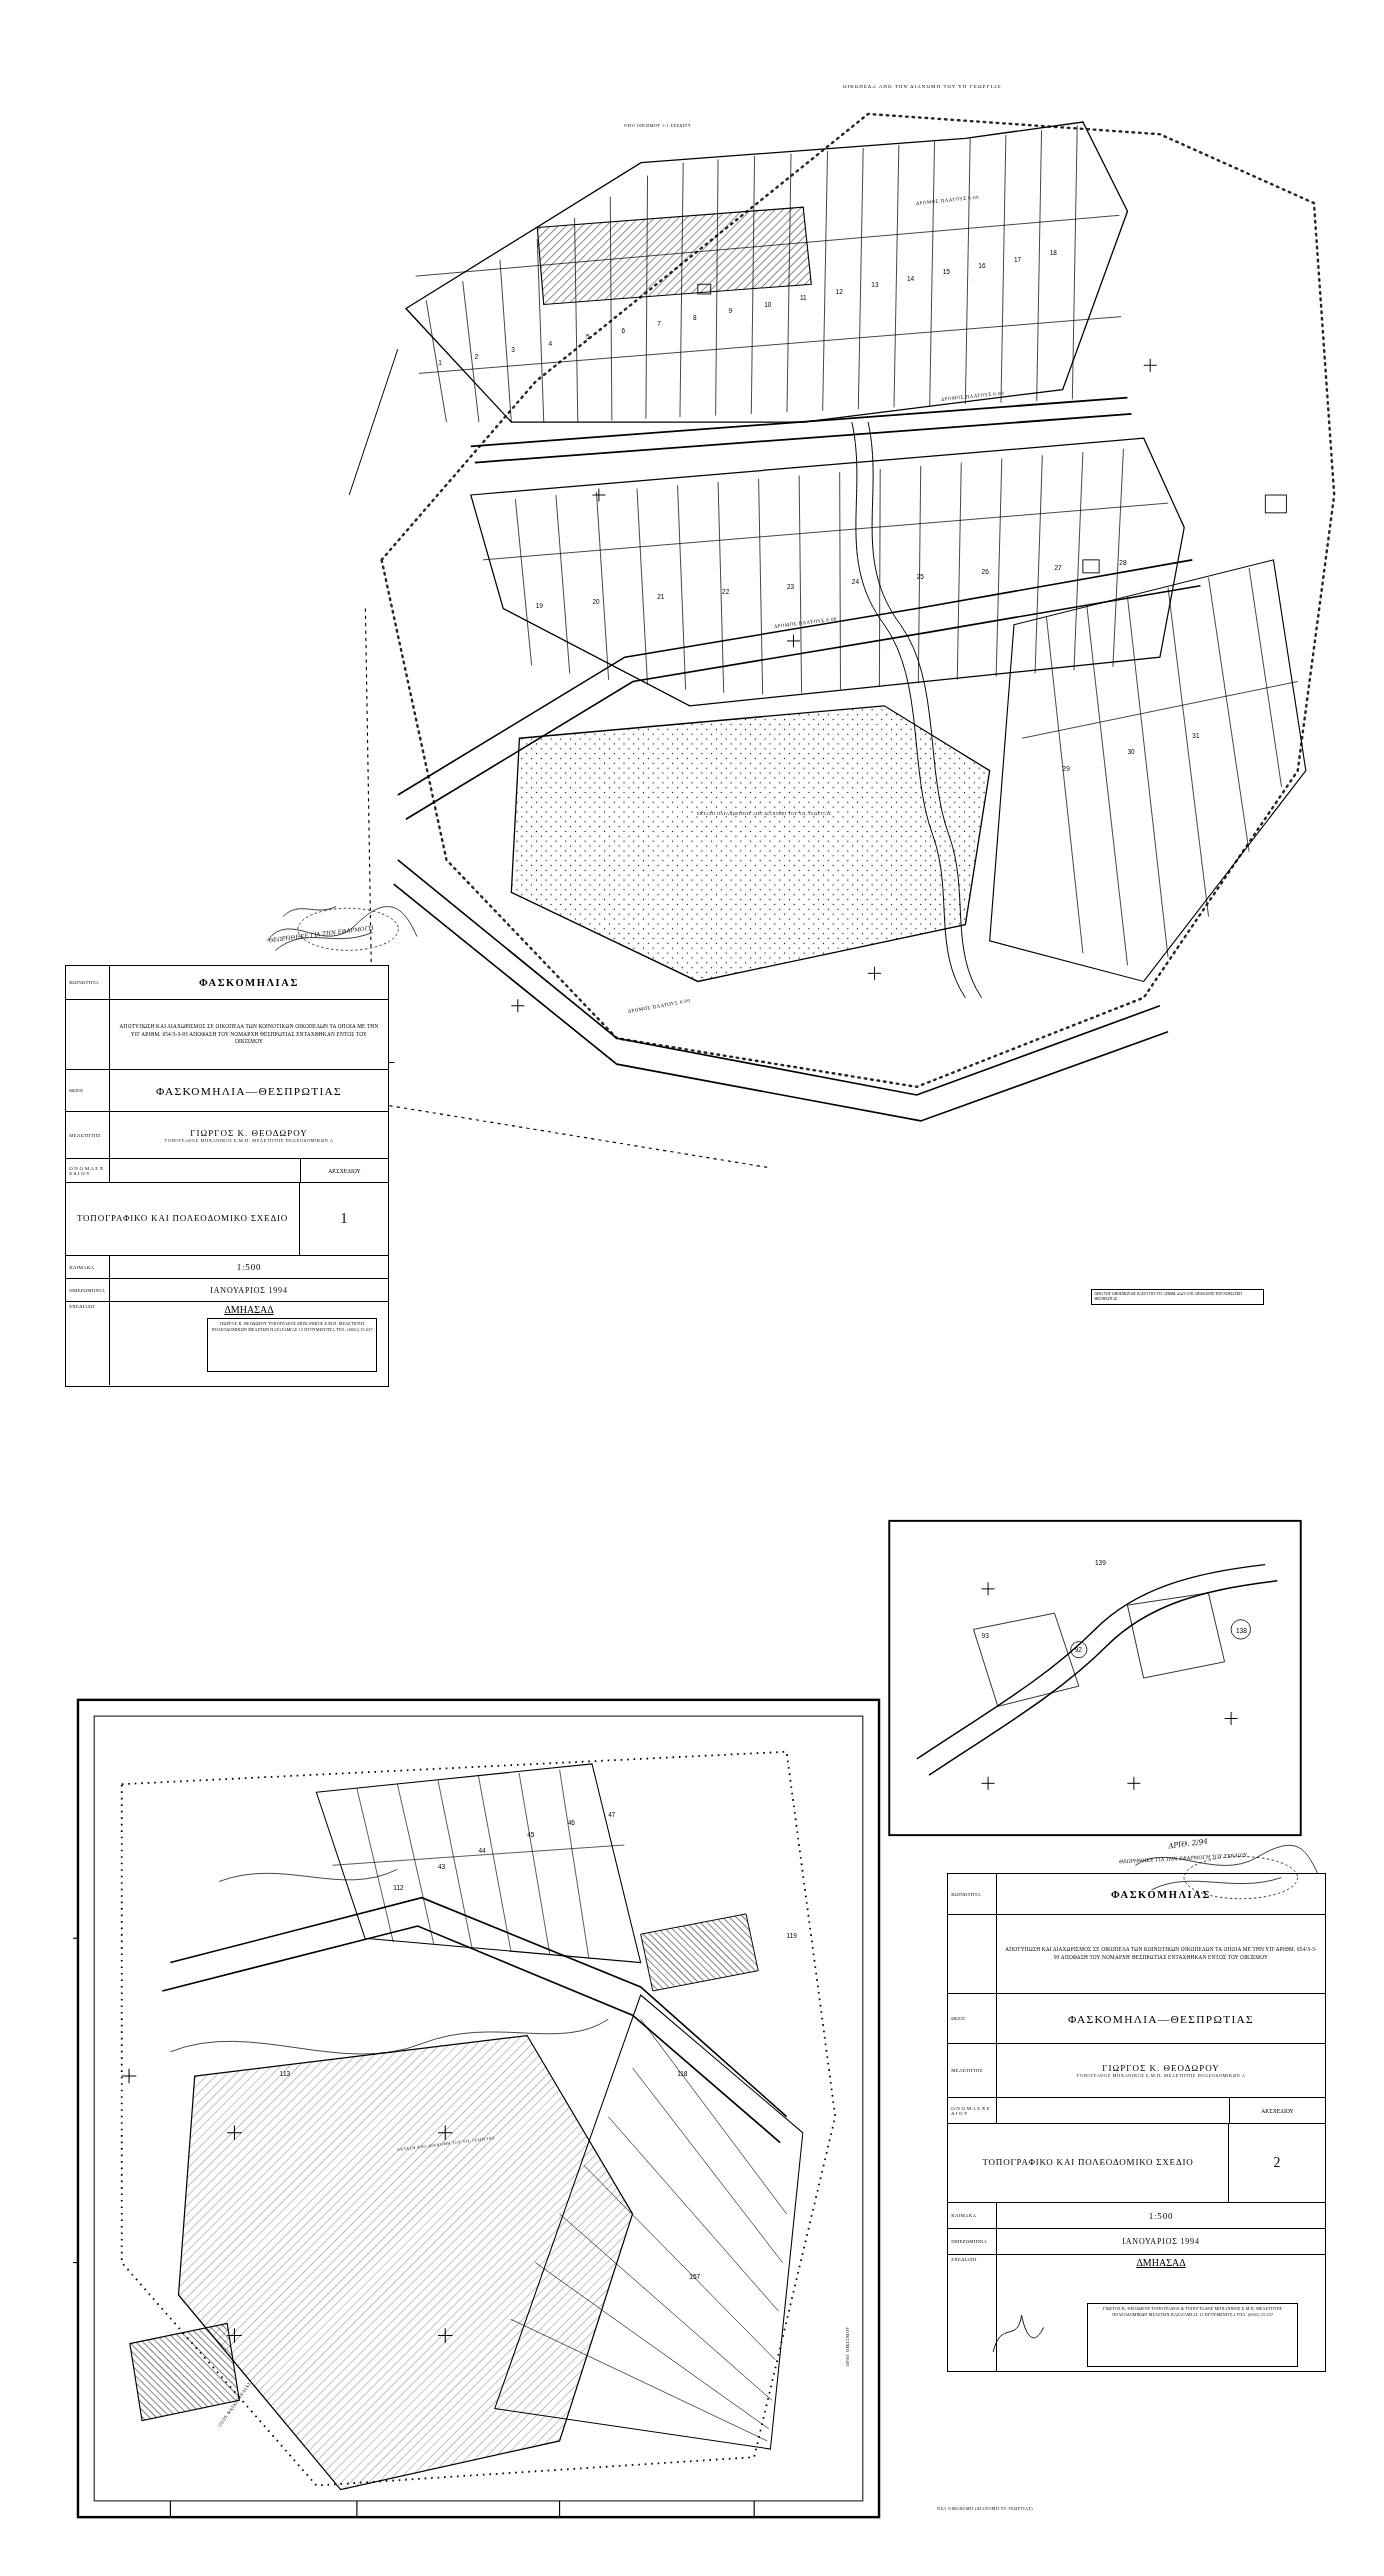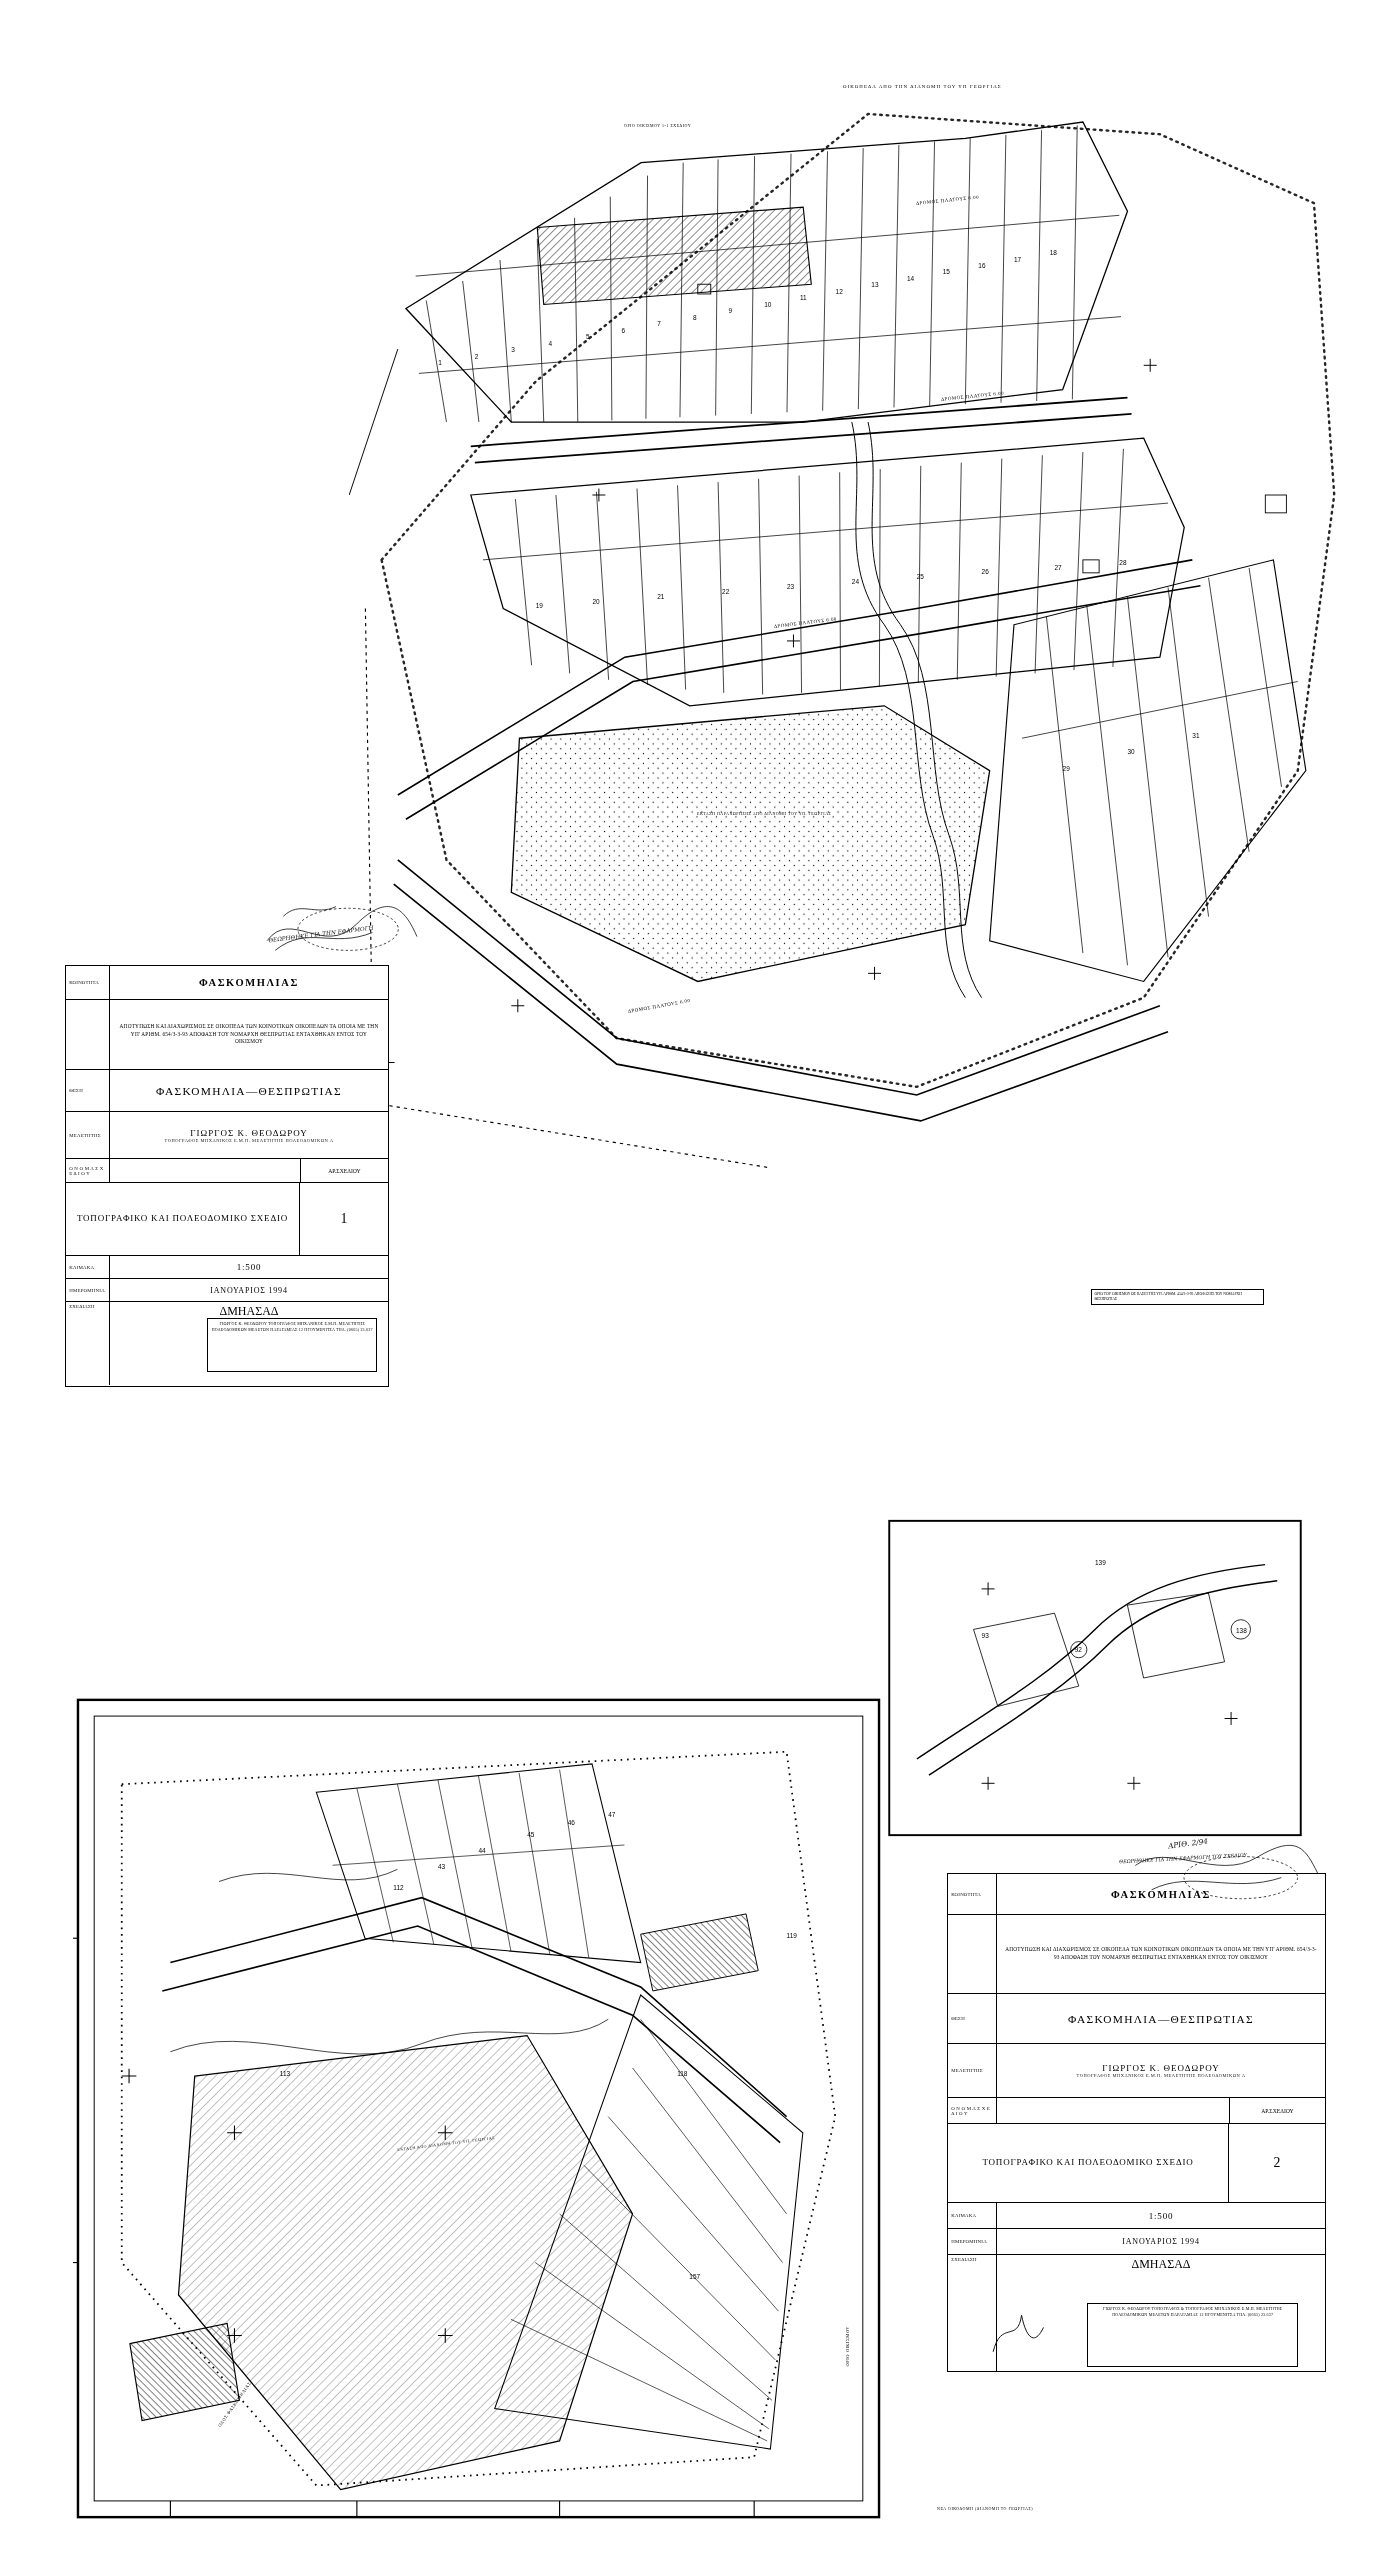--- a/index.html
+++ b/index.html
@@ -11,21 +11,21 @@
   .mapwrap svg{display:block;}
 
   
   .cartouche{position:absolute;background:#fff;border:1.6px solid #000;box-sizing:border-box;}
   .cart-row{border-bottom:1.2px solid #000;box-sizing:border-box;display:flex;align-items:flex-end;}
   .cart-row:last-child{border-bottom:none;}
   .cart-cell{box-sizing:border-box;padding:1.6px 3.2px;display:flex;align-items:center;}
   .cart-cell.bordered{border-right:1.2px solid #000;}
   .lbl-tiny{font-size:4.9px;letter-spacing:0.2px;color:#111;}
   .lbl-xs{font-size:5.7px;}
-  .lbl-s{font-size:12px;}
+  .lbl-s{font-size:10px;text-decoration:underline;}
   .center{justify-content:center;text-align:center;}
 
   .community{font-size:10.5px;letter-spacing:1.6px;font-weight:bold;text-align:center;}
   .paragraph{font-size:5.3px;line-height:1.45;text-align:center;letter-spacing:0.2px;padding:1.6px 4.9px;}
   .place{font-size:11.4px;letter-spacing:1.3px;font-weight:normal;text-align:center;}
   .owner{font-size:9px;letter-spacing:1px;text-align:center;}
   .subowner{font-size:4.5px;letter-spacing:0.5px;text-align:center;color:#222;}
   .drwtitle{font-size:9px;letter-spacing:0.8px;line-height:1.5;text-align:center;}
   .sheetno{font-size:13.8px;text-align:center;}
   .scale{font-size:9px;letter-spacing:0.8px;text-align:center;}

